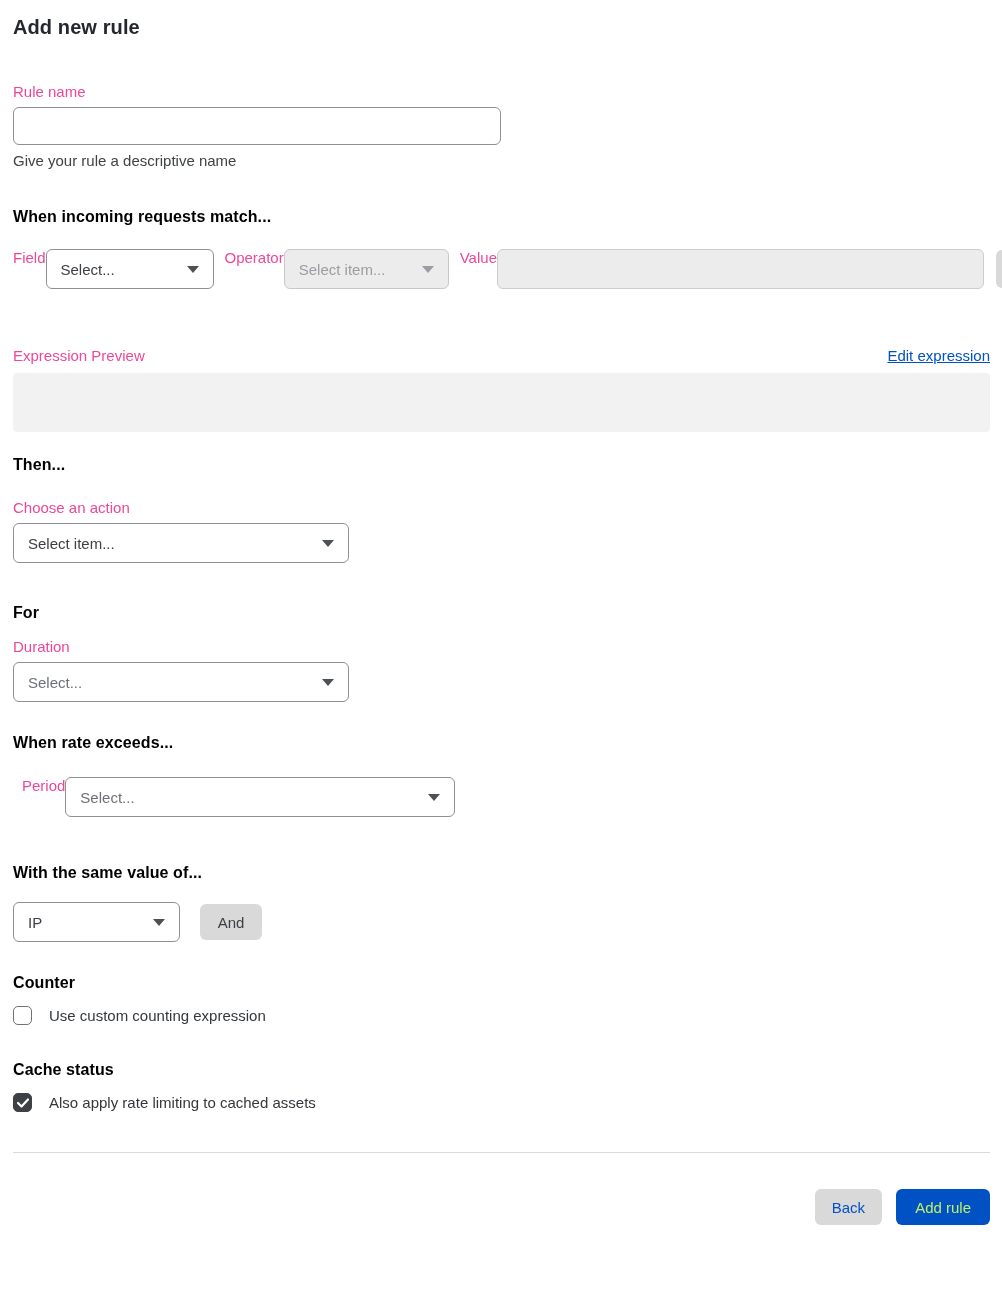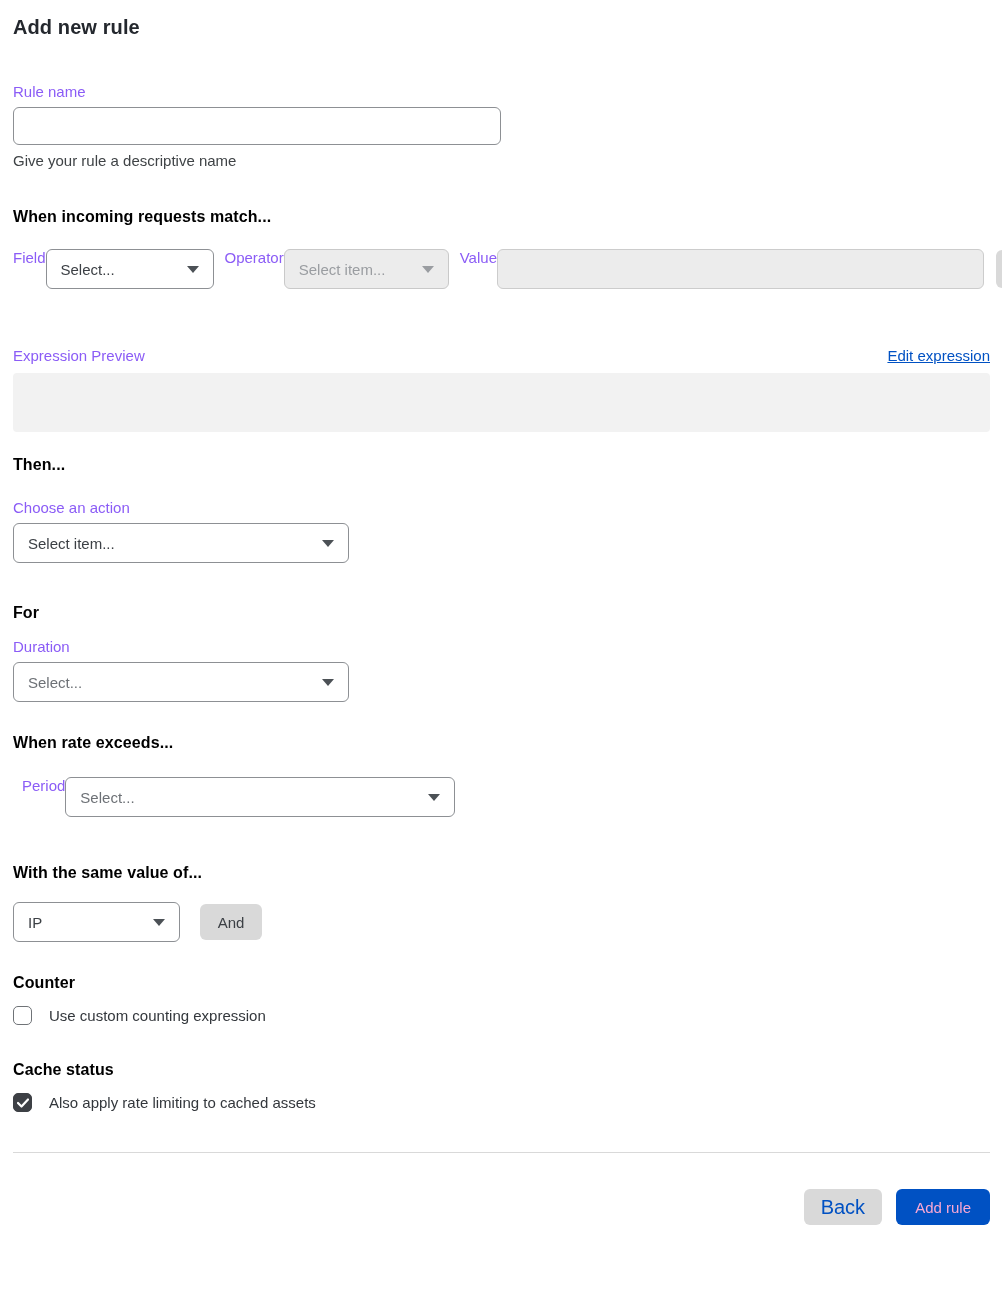--- a/index.html
+++ b/index.html
@@ -16,21 +16,21 @@
     font-size: 20px;
     font-weight: 600;
     color: #24282e;
     margin: 0;
     letter-spacing: 0.1px;
   }
 
   .field-label {
     display: block;
     font-size: 15px;
-    color: #8b5cf6;
+    color: #ec4899;
     margin: 0 0 7px 0;
   }
   .help-text {
     font-size: 15px;
     color: #3f4346;
     margin-top: 7px;
   }
 
   .text-input {
     height: 38px;
@@ -157,27 +157,27 @@
     gap: 14px;
     padding-top: 36px;
   }
   .btn-back {
     background: #d9d9d9;
     color: #0051c3;
     border: none;
     border-radius: 6px;
     height: 36px;
     padding: 0 17px;
-    font-size: 20px;
+    font-size: 15px;
     font-family: "Liberation Sans", sans-serif;
     cursor: pointer;
   }
   .btn-primary {
     background: #0051c3;
-    color: #f9a8d4;
+    color: #bef264;
     border: none;
     border-radius: 6px;
     height: 36px;
     padding: 0 19px;
     font-size: 15px;
     font-family: "Liberation Sans", sans-serif;
     cursor: pointer;
   }
 
   

